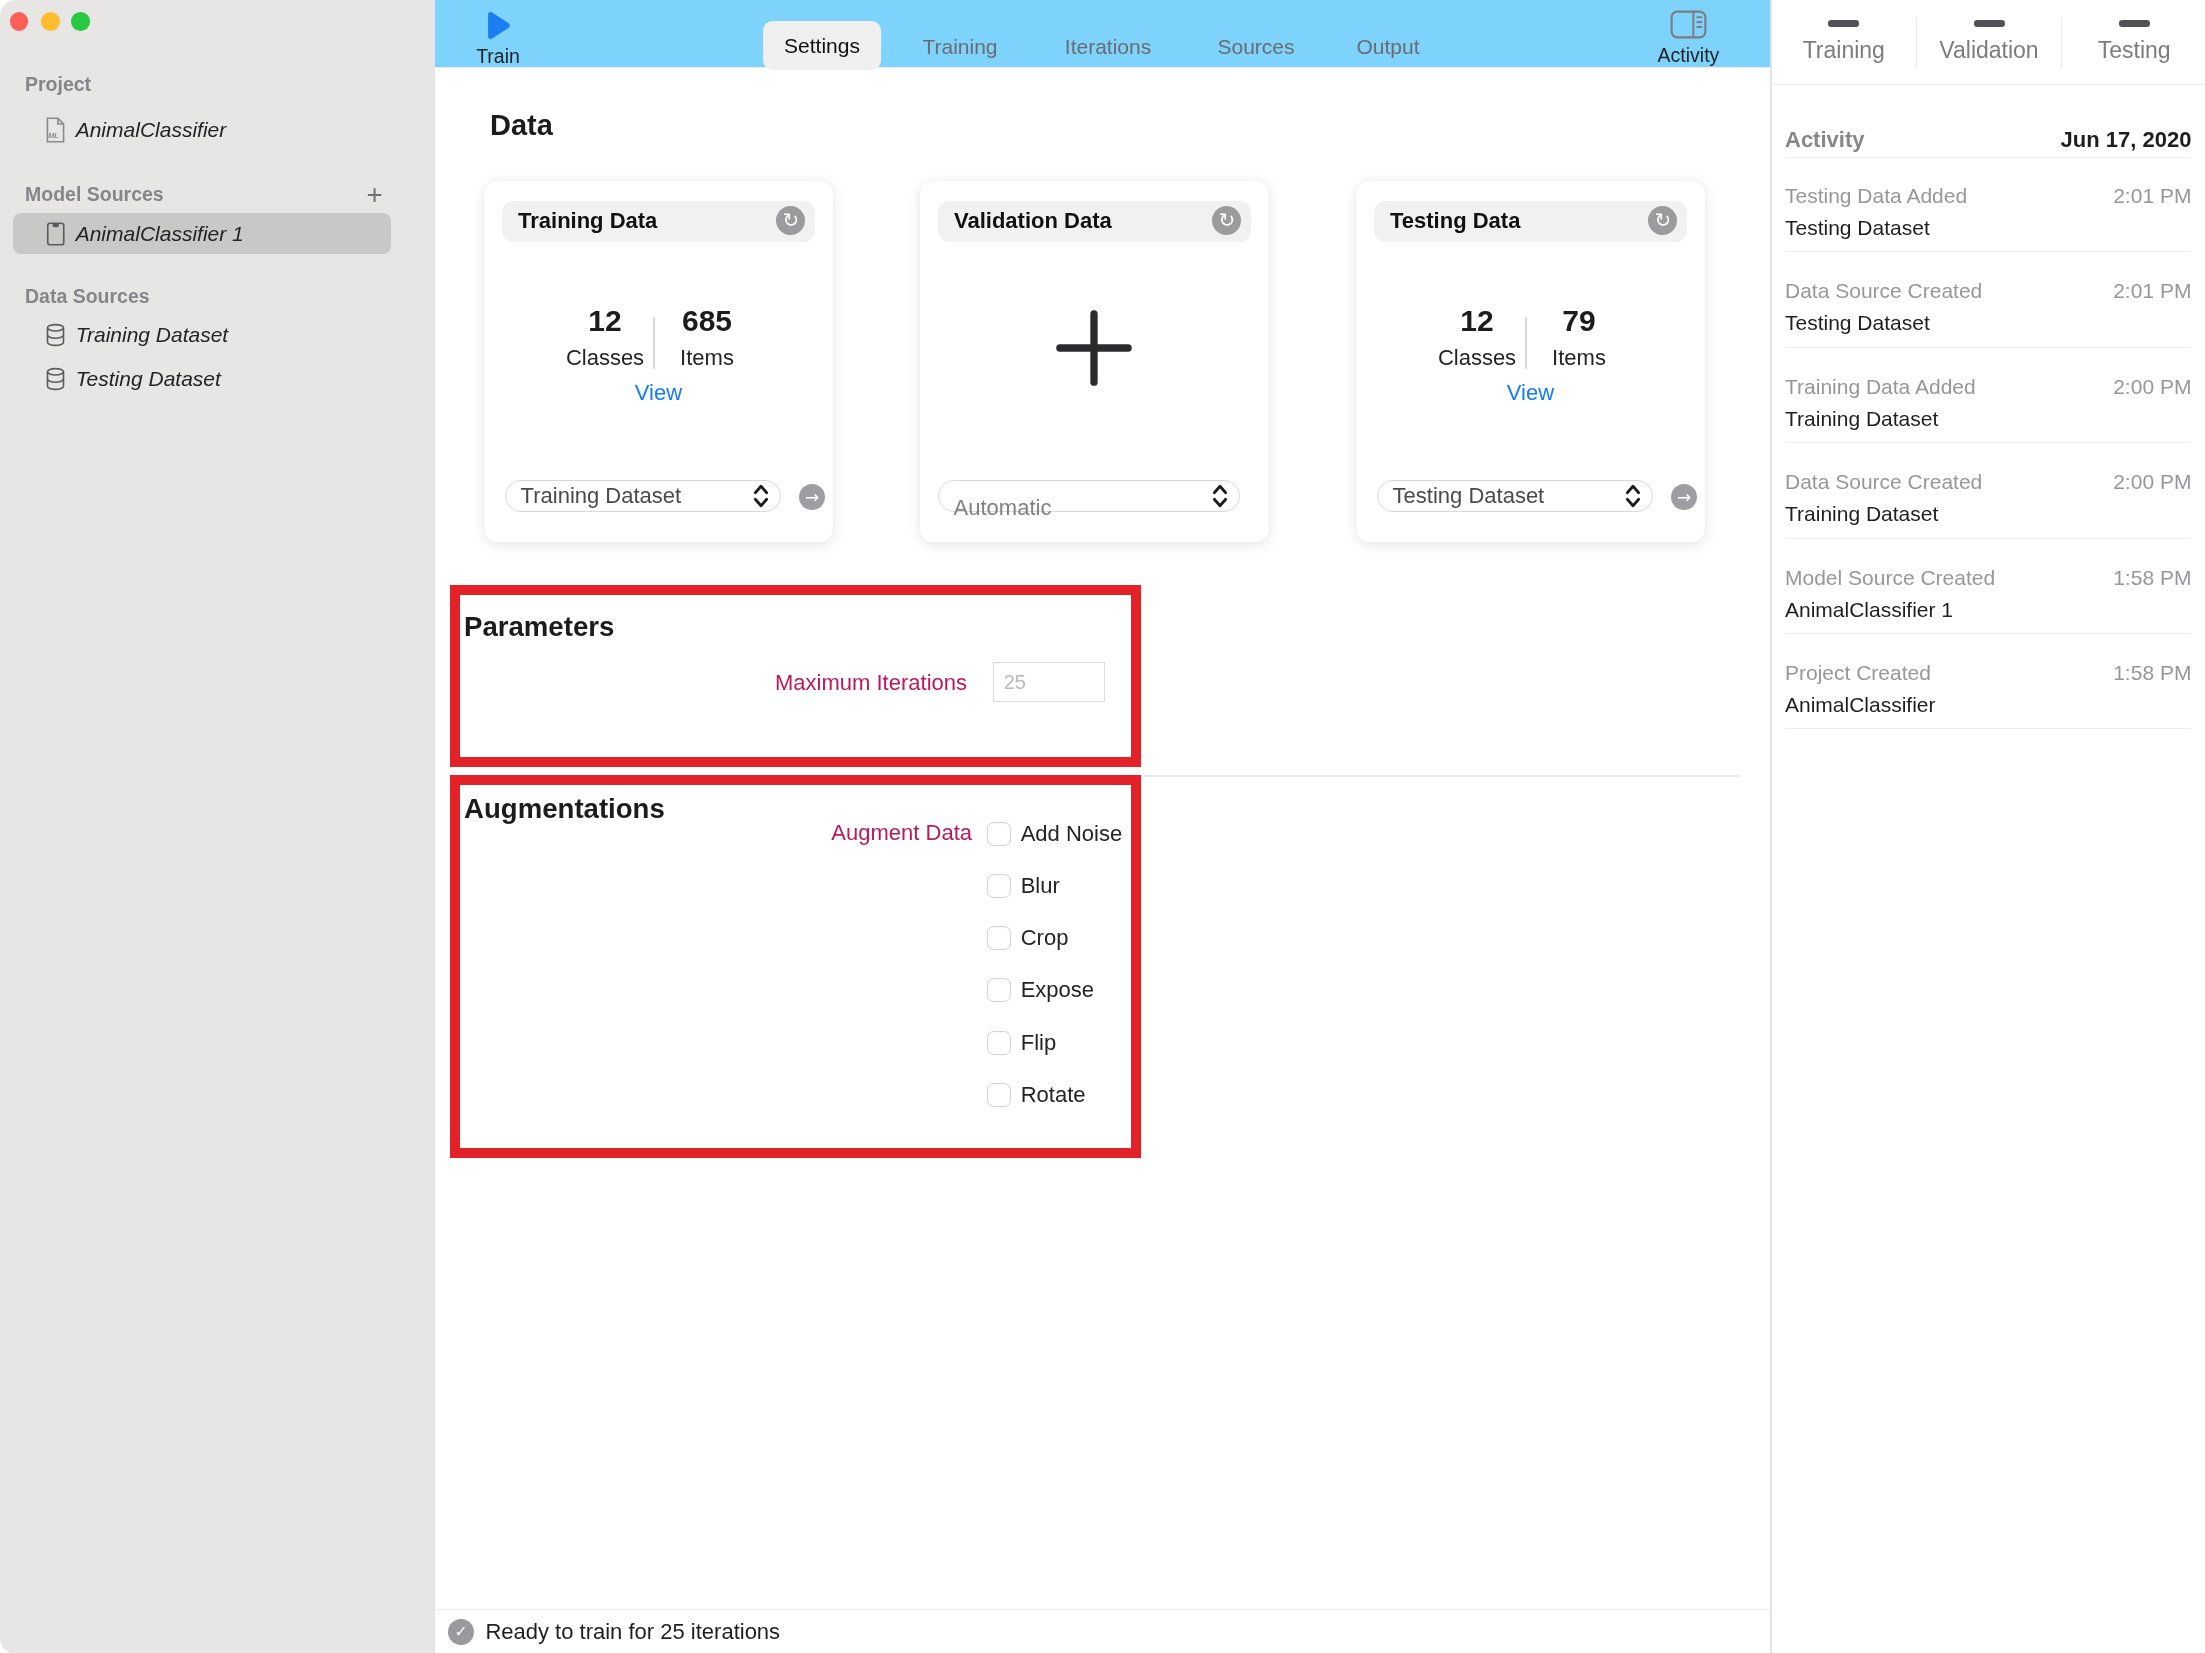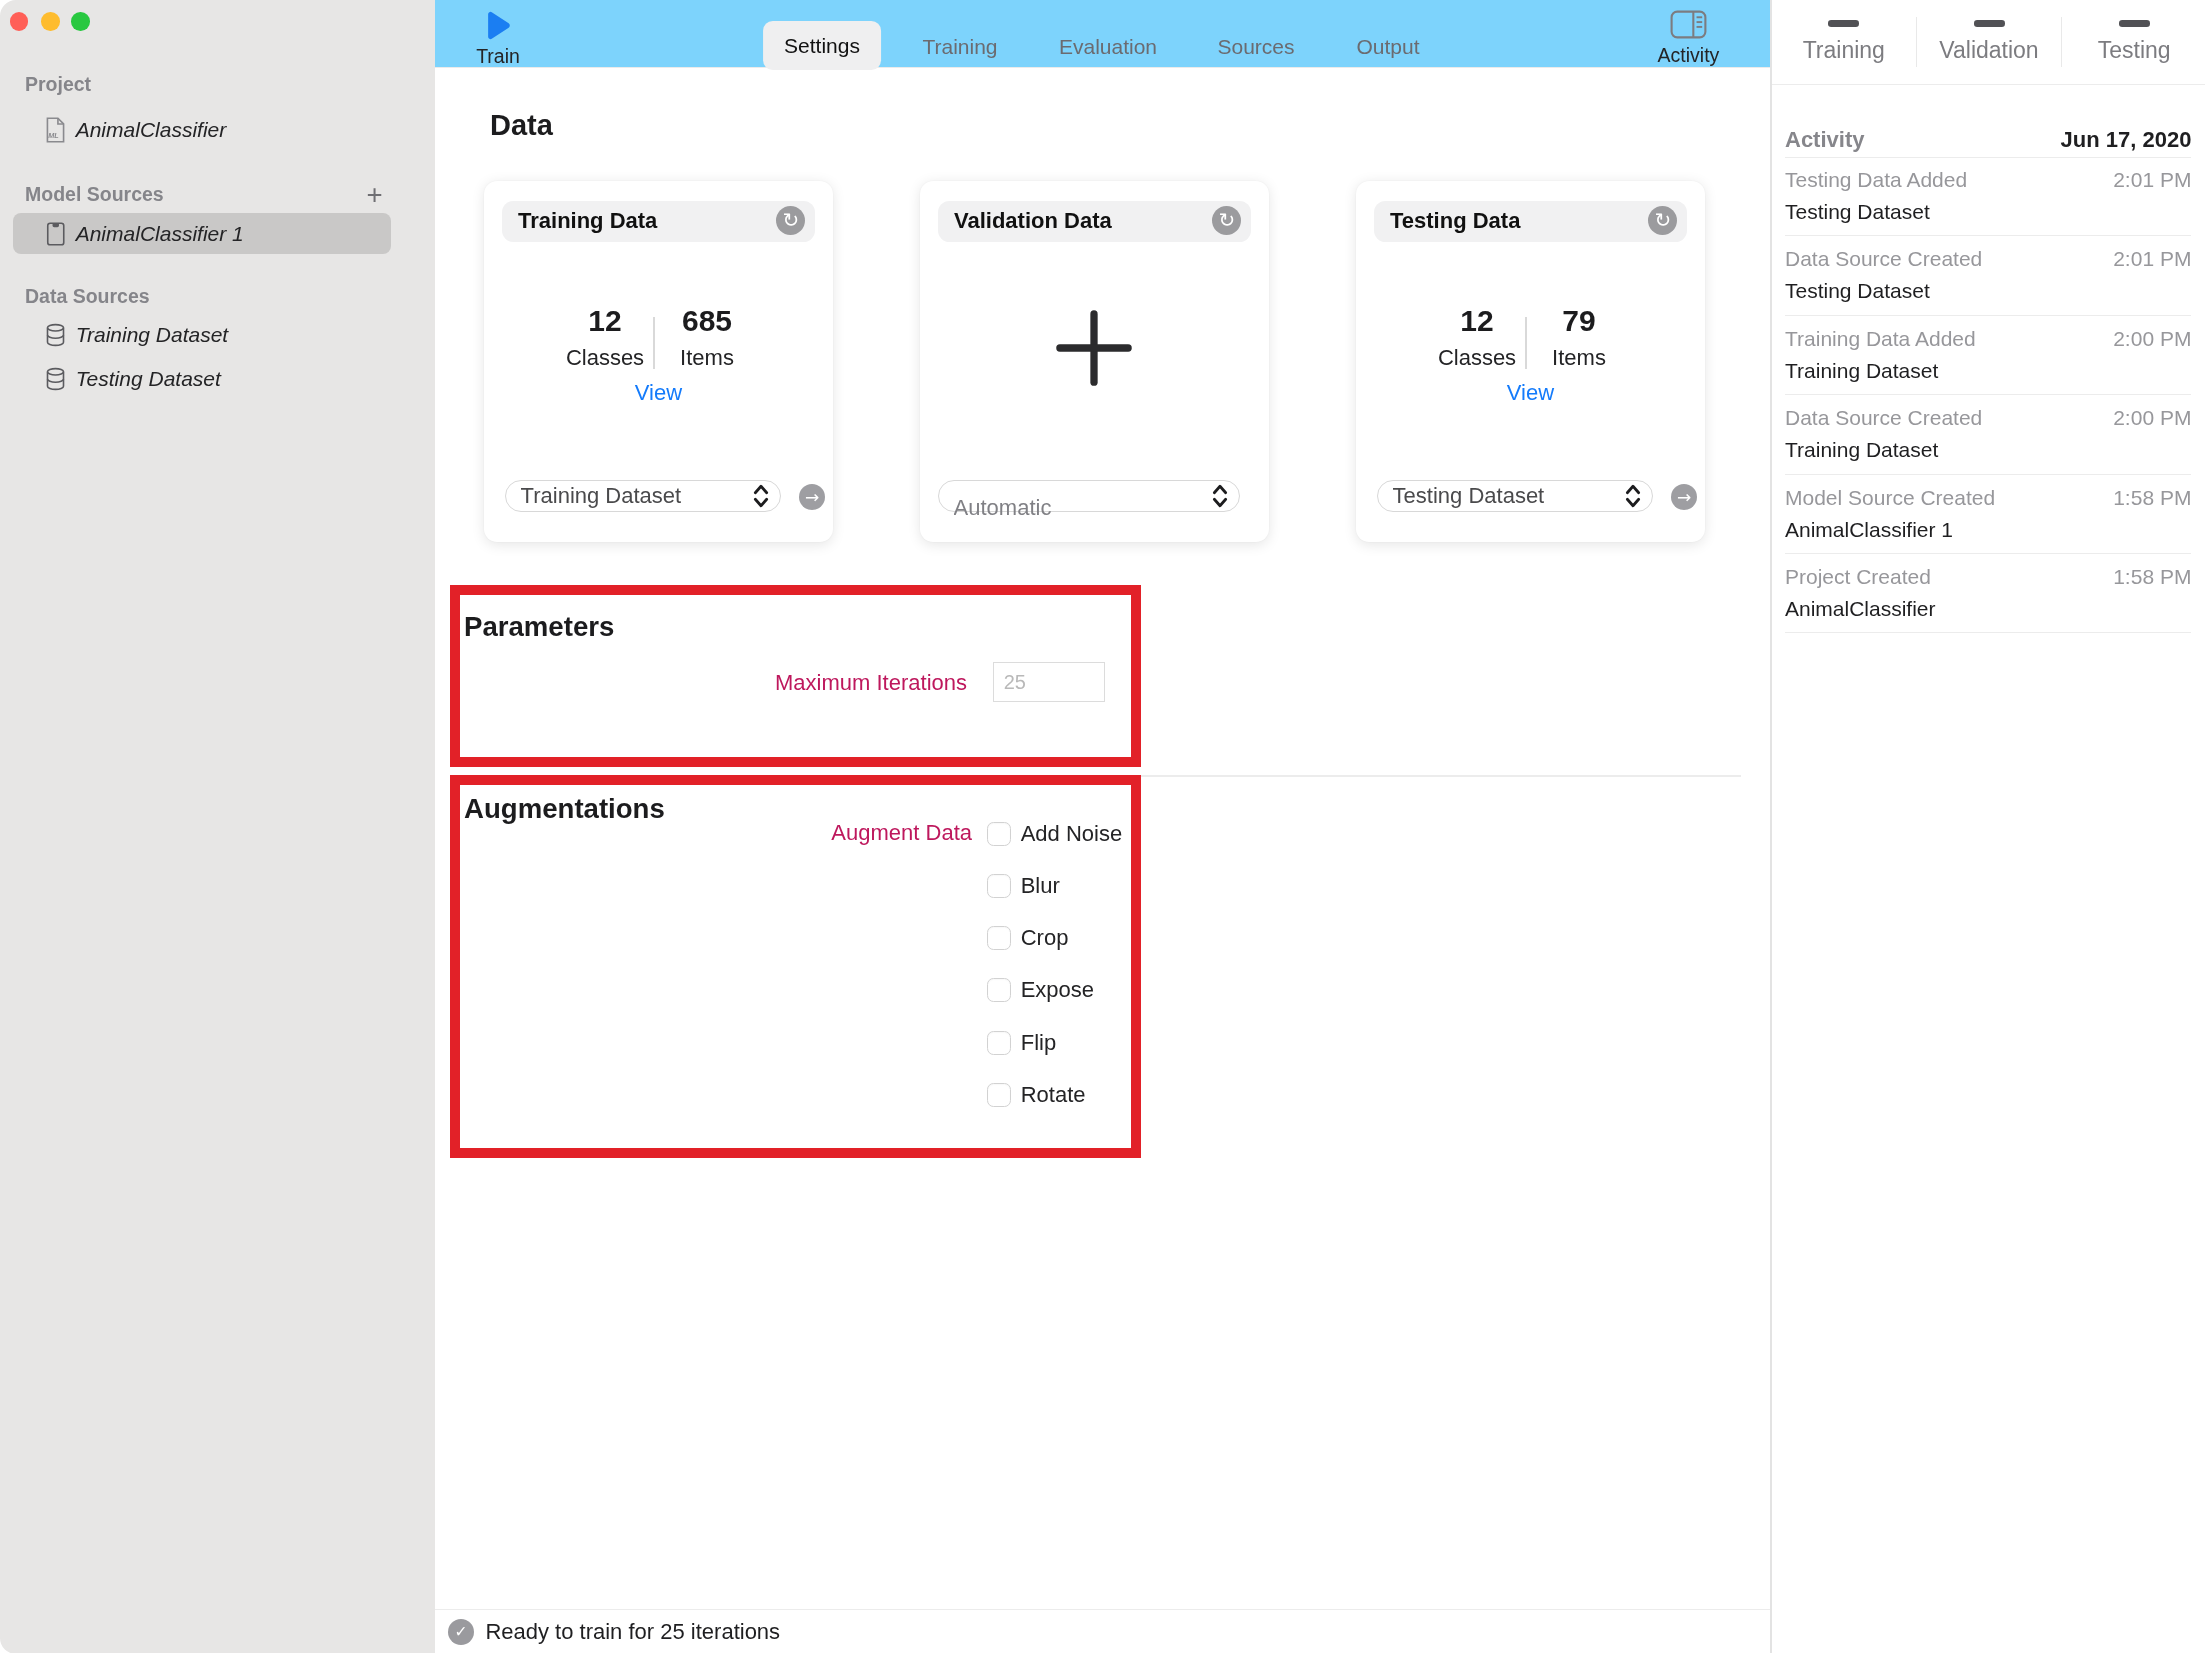--- a/index.html
+++ b/index.html
@@ -90,21 +90,21 @@
   .stats-row { position:absolute; left:0; top:0; width:100%; height:85px; border-bottom:1.6px solid #ececec;
                display:flex; }
   .stat-col { flex:1 1 0; display:flex; flex-direction:column; align-items:center; justify-content:center; background:none; border:none; }
   .stat-dash { width:31px; height:6.5px; border-radius:3.2px; background:#515155; margin-bottom:9.7px; }
   .stat-name { font-size:23px; color:#7c7c80; }
   .stat-sep { width:1.6px; height:50px; background:#e9e9e9; align-self:center; }
   .act-head { position:absolute; left:13px; right:14.6px; top:122px; height:36px; display:flex; justify-content:space-between; align-items:center; border-bottom:1.6px solid #ececec; }
   .act-title { font-size:22px; font-weight:600; color:#86868b; }
   .act-date { font-size:22px; font-weight:600; color:#1f1f21; }
   .act-list { position:absolute; left:13px; right:14.6px; top:157px; }
-  .act-entry { padding-top:11px; padding-bottom:11.4px; border-bottom:1.6px solid #ececec; }
+  .act-entry { padding-top:27px; padding-bottom:11.4px; border-bottom:1.6px solid #ececec; }
   .act-row1 { display:flex; justify-content:space-between; align-items:baseline; }
   .act-event, .act-time { font-size:21px; color:#97979b; }
   .act-subject { font-size:21px; color:#1f1f21; margin-top:8px; }
 
   svg { display:block; }
 </style>
 </head>
 <body>
 
 <div id="app">
@@ -172,21 +172,21 @@
         <span>
           <svg width="27.6" height="29" viewBox="0 0 34 36">
             <path d="M5 4 a3 3 0 0 1 4.5 -2.6 l21 13.9 a3.3 3.3 0 0 1 0 5.4 l-21 13.9 A3 3 0 0 1 5 32 z" fill="#1b7ef2"></path>
           </svg>
         </span>
         <span class="train-label">Train</span>
       </button>
 
       <button class="tab selected" style="left:387px">Settings</button>
       <button class="tab" style="left:525px">Training</button>
-      <button class="tab" style="left:673px">Evaluation</button>
+      <button class="tab" style="left:673px">Iterations</button>
       <button class="tab" style="left:821px">Sources</button>
       <button class="tab" style="left:953px">Output</button>
 
       <button class="activity-btn">
         <span>
           <svg width="37" height="29" viewBox="0 0 46 36">
             <rect x="2" y="2" width="42" height="32" rx="7" fill="none" stroke="#7c7c80" stroke-width="2.6"></rect>
             <line x1="29" y1="2" x2="29" y2="34" stroke="#7c7c80" stroke-width="2.6"></line>
             <line x1="33" y1="9" x2="40" y2="9" stroke="#7c7c80" stroke-width="2.4"></line>
             <line x1="33" y1="15" x2="40" y2="15" stroke="#7c7c80" stroke-width="2.4"></line>

